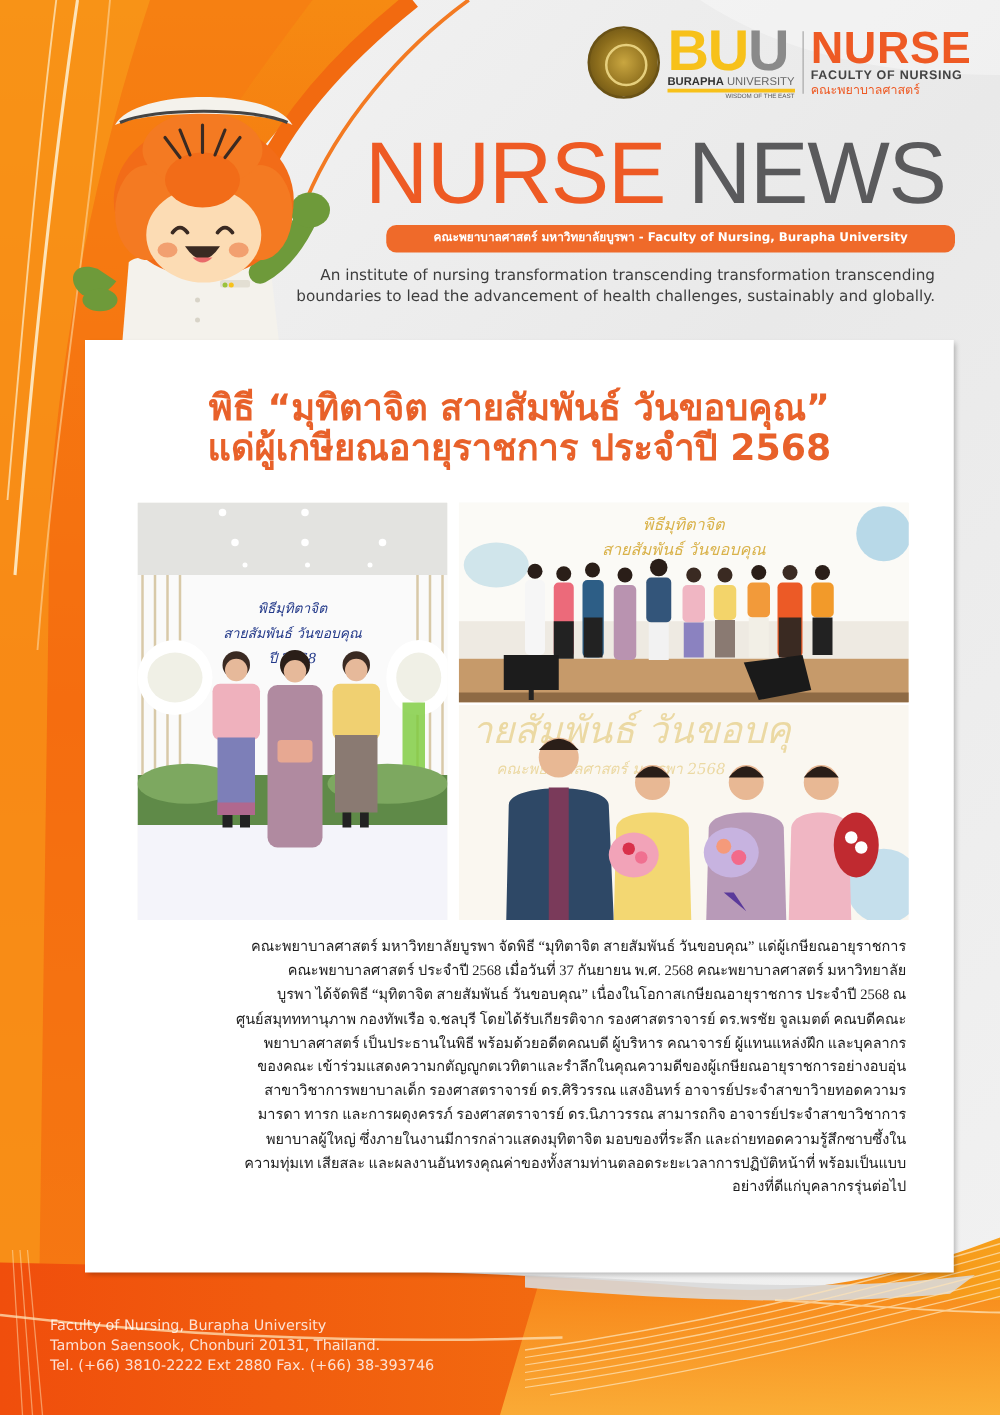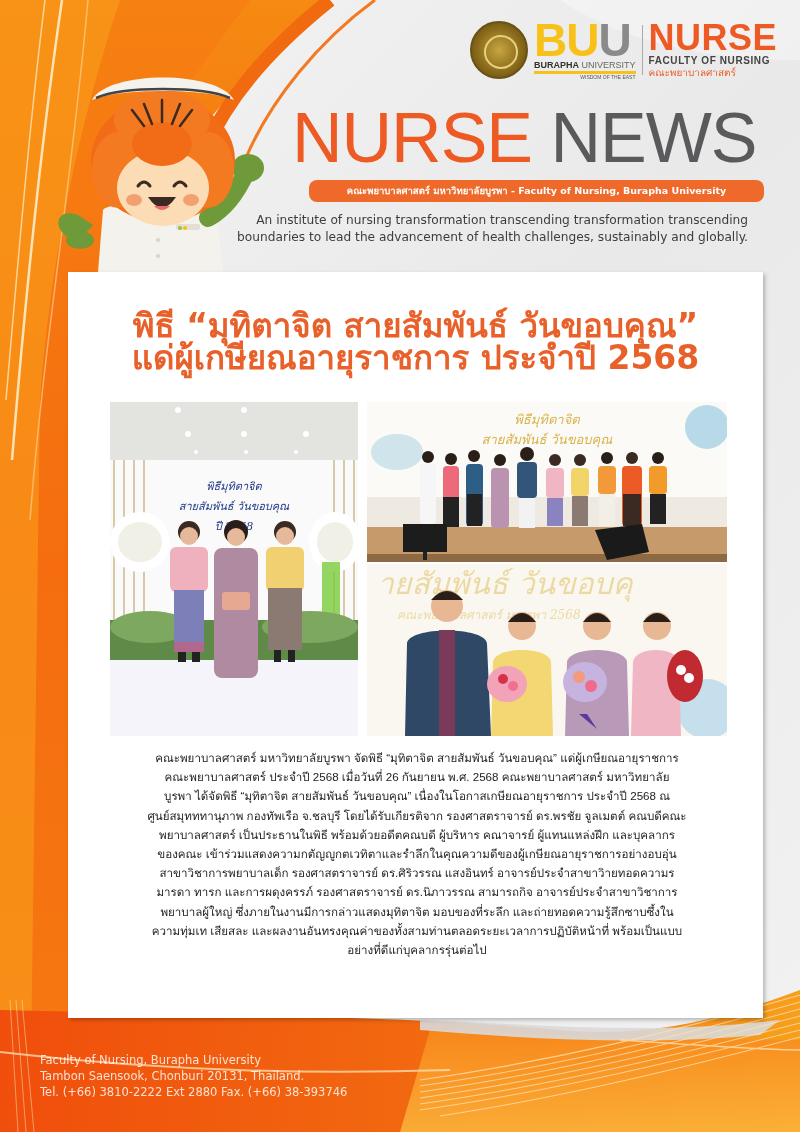--- a/index.html
+++ b/index.html
@@ -68,34 +68,34 @@
   
   .mascot { position: absolute; left: 48px; top: 40px; width: 230px; height: 232px; }
 
   
   .card {
     position: absolute; left: 68px; top: 272px; width: 695px; height: 746px;
     background: #ffffff; box-shadow: 2px 2px 4px rgba(0,0,0,0.25);
   }
   .headline {
     position: absolute; left: 0; top: 38px; width: 695px; text-align: center;
-    font-family: "DejaVu Sans", sans-serif; font-weight: 700; font-size: 33px; line-height: 32px;
+    font-family: "DejaVu Sans", sans-serif; font-weight: 700; font-size: 29px; line-height: 32px;
     color: #e8612a;
   }
   .photo {
     position: absolute; overflow: hidden;
   }
   .photo-1 { left: 42px; top: 130px; width: 248px; height: 334px; }
   .photo-2 { left: 299px; top: 130px; width: 360px; height: 160px; }
   .photo-3 { left: 299px; top: 292px; width: 360px; height: 172px; }
 
   .body-text {
     position: absolute; left: 41px; top: 476px; width: 616px;
-    font-family: Liberation Sans, sans-serif; font-size: 11.6px; line-height: 19.2px; color: #1d1d1d;
-    text-align: center;
+    font-family: Liberation Serif, serif; font-size: 11.6px; line-height: 19.2px; color: #1d1d1d;
+    text-align: right;
   }
   .body-text span { display: block; white-space: nowrap; }
 
   
   .footer-text {
     position: absolute; left: 40px; top: 1052px;
     font-family: "DejaVu Sans", sans-serif; font-size: 11.5px; line-height: 16px; color: rgba(255,255,255,0.82);
   }
   .footer-text span { display: block; white-space: nowrap; }
 </style>
@@ -364,21 +364,21 @@
     <circle cx="290" cy="62" r="14" fill="#e8b894"></circle>
       <path d="M276,58 Q290,40 304,58" fill="#2a1e18"></path>
     <path d="M266,98 C268,82 310,82 312,98 L314,172 L264,172 Z" fill="#f0b6c3"></path>
     <ellipse cx="318" cy="112" rx="18" ry="26" fill="#c02a30"></ellipse>
       <circle cx="314" cy="106" r="5" fill="#ffffff"></circle>
       <circle cx="322" cy="114" r="5" fill="#ffffff"></circle>
   </svg>
 
   <div class="body-text">
     <span>คณะพยาบาลศาสตร์ มหาวิทยาลัยบูรพา จัดพิธี “มุทิตาจิต สายสัมพันธ์ วันขอบคุณ” แด่ผู้เกษียณอายุราชการ</span>
-    <span>คณะพยาบาลศาสตร์ ประจำปี 2568 เมื่อวันที่ 26 กันยายน พ.ศ. 2568 คณะพยาบาลศาสตร์ มหาวิทยาลัย</span>
+    <span>คณะพยาบาลศาสตร์ ประจำปี 2568 เมื่อวันที่ 37 กันยายน พ.ศ. 2568 คณะพยาบาลศาสตร์ มหาวิทยาลัย</span>
     <span>บูรพา ได้จัดพิธี “มุทิตาจิต สายสัมพันธ์ วันขอบคุณ” เนื่องในโอกาสเกษียณอายุราชการ ประจำปี 2568 ณ</span>
     <span>ศูนย์สมุทททานุภาพ กองทัพเรือ จ.ชลบุรี โดยได้รับเกียรติจาก รองศาสตราจารย์ ดร.พรชัย จูลเมตต์ คณบดีคณะ</span>
     <span>พยาบาลศาสตร์ เป็นประธานในพิธี  พร้อมด้วยอดีตคณบดี ผู้บริหาร คณาจารย์ ผู้แทนแหล่งฝึก และบุคลากร</span>
     <span>ของคณะ เข้าร่วมแสดงความกตัญญูกตเวทิตาและรำลึกในคุณความดีของผู้เกษียณอายุราชการอย่างอบอุ่น</span>
     <span>สาขาวิชาการพยาบาลเด็ก รองศาสตราจารย์ ดร.ศิริวรรณ แสงอินทร์ อาจารย์ประจำสาขาวิายทอดความร</span>
     <span>มารดา ทารก และการผดุงครรภ์ รองศาสตราจารย์ ดร.นิภาวรรณ สามารถกิจ อาจารย์ประจำสาขาวิชาการ</span>
     <span>พยาบาลผู้ใหญ่ ซึ่งภายในงานมีการกล่าวแสดงมุทิตาจิต  มอบของที่ระลึก  และถ่ายทอดความรู้สึกซาบซึ้งใน</span>
     <span>ความทุ่มเท เสียสละ และผลงานอันทรงคุณค่าของทั้งสามท่านตลอดระยะเวลาการปฏิบัติหน้าที่ พร้อมเป็นแบบ</span>
     <span>อย่างที่ดีแก่บุคลากรรุ่นต่อไป</span>
   </div>

